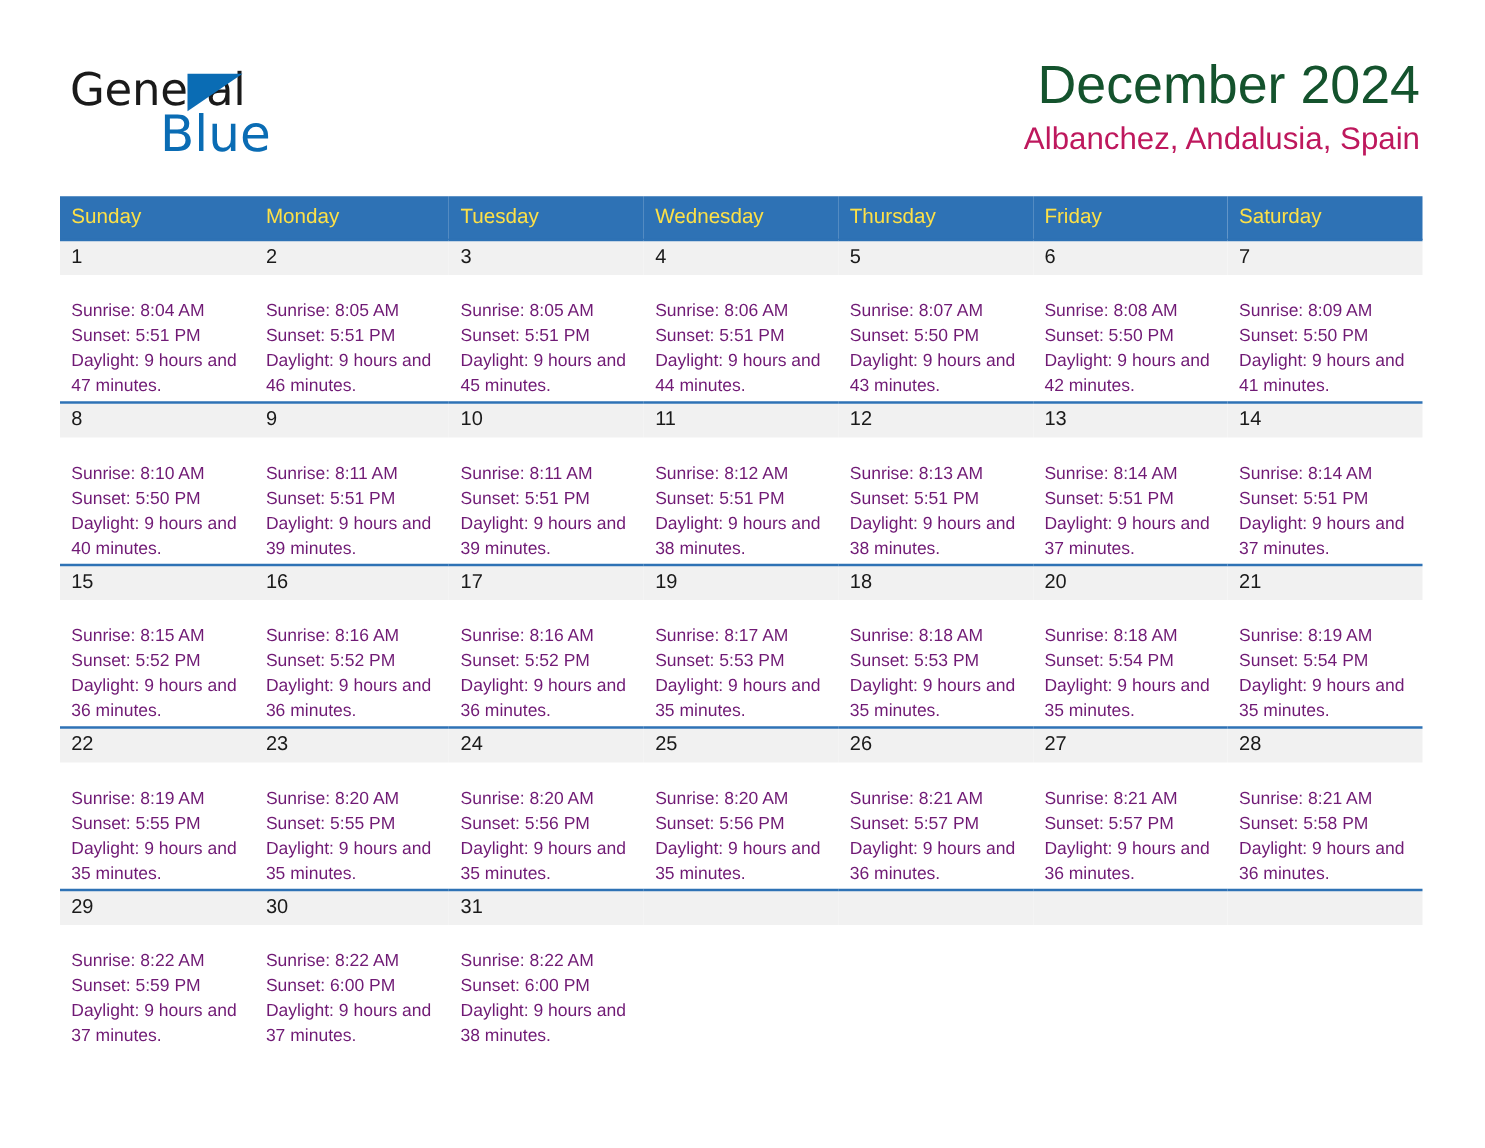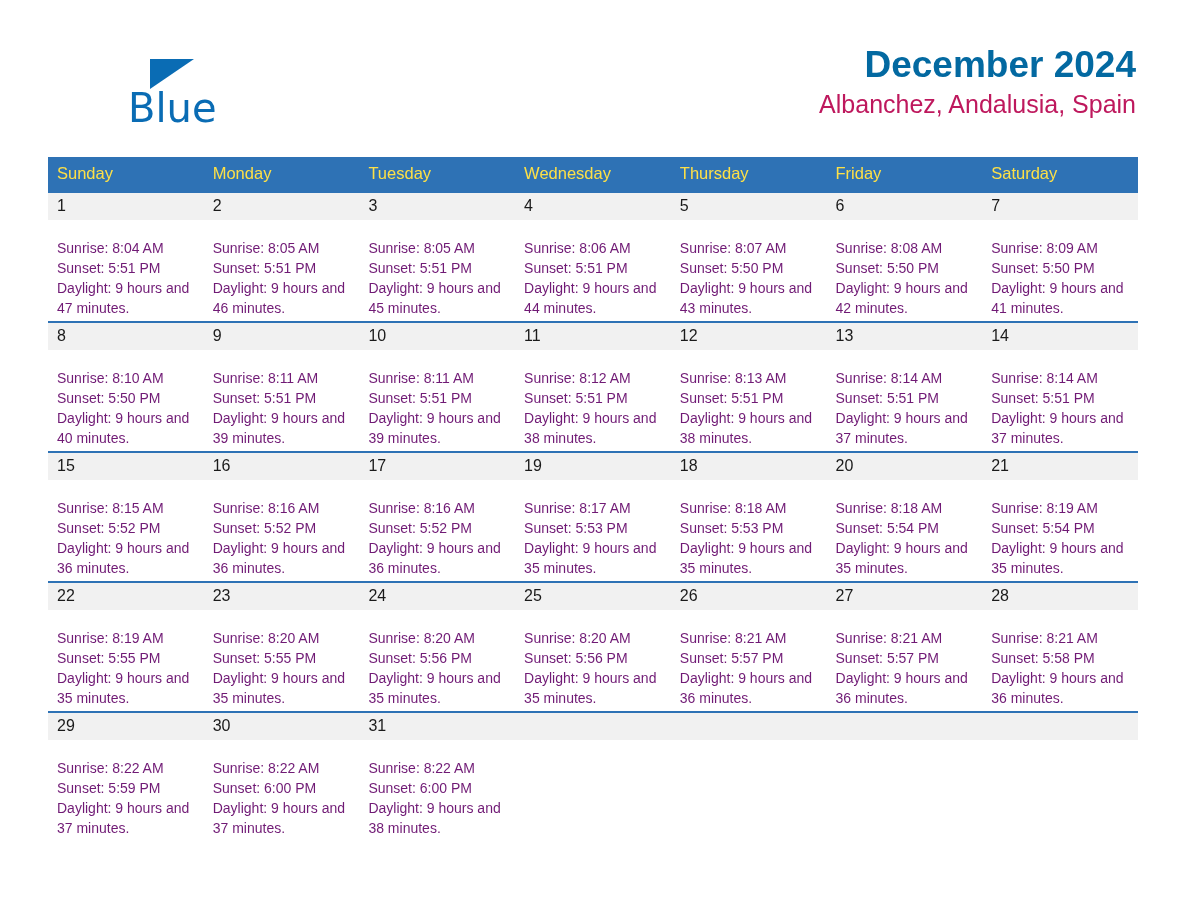--- a/index.html
+++ b/index.html
@@ -65,24 +65,24 @@
   }
 
   .title-block {
     position: absolute;
     right: 52px;
     top: 44px;
     text-align: right;
     width: 700px;
   }
   .month-title {
-    font-size: 37px;
-    font-weight: bold;
+    font-size: 43px;
+    font-weight: normal;
     line-height: 1.12;
-    color: #0369a1;
+    color: #14532d;
     letter-spacing: 0px;
   }
   .location-title {
     margin-top: 6px;
     font-size: 25px;
     font-weight: normal;
     color: #be185d;
     line-height: 1.1;
   }
 
@@ -142,20 +142,21 @@
   }
 </style>
 </head>
 <body>
 
 <div class="page">
 
   <div class="top">
 
     <div class="logo">
+      <span class="logo-general">General</span>
       <span class="logo-tri"></span>
       <span class="logo-blue">Blue</span>
     </div>
 
     <div class="title-block">
       <div class="month-title">December 2024</div>
       <div class="location-title">Albanchez, Andalusia, Spain</div>
     </div>
 
   </div>

